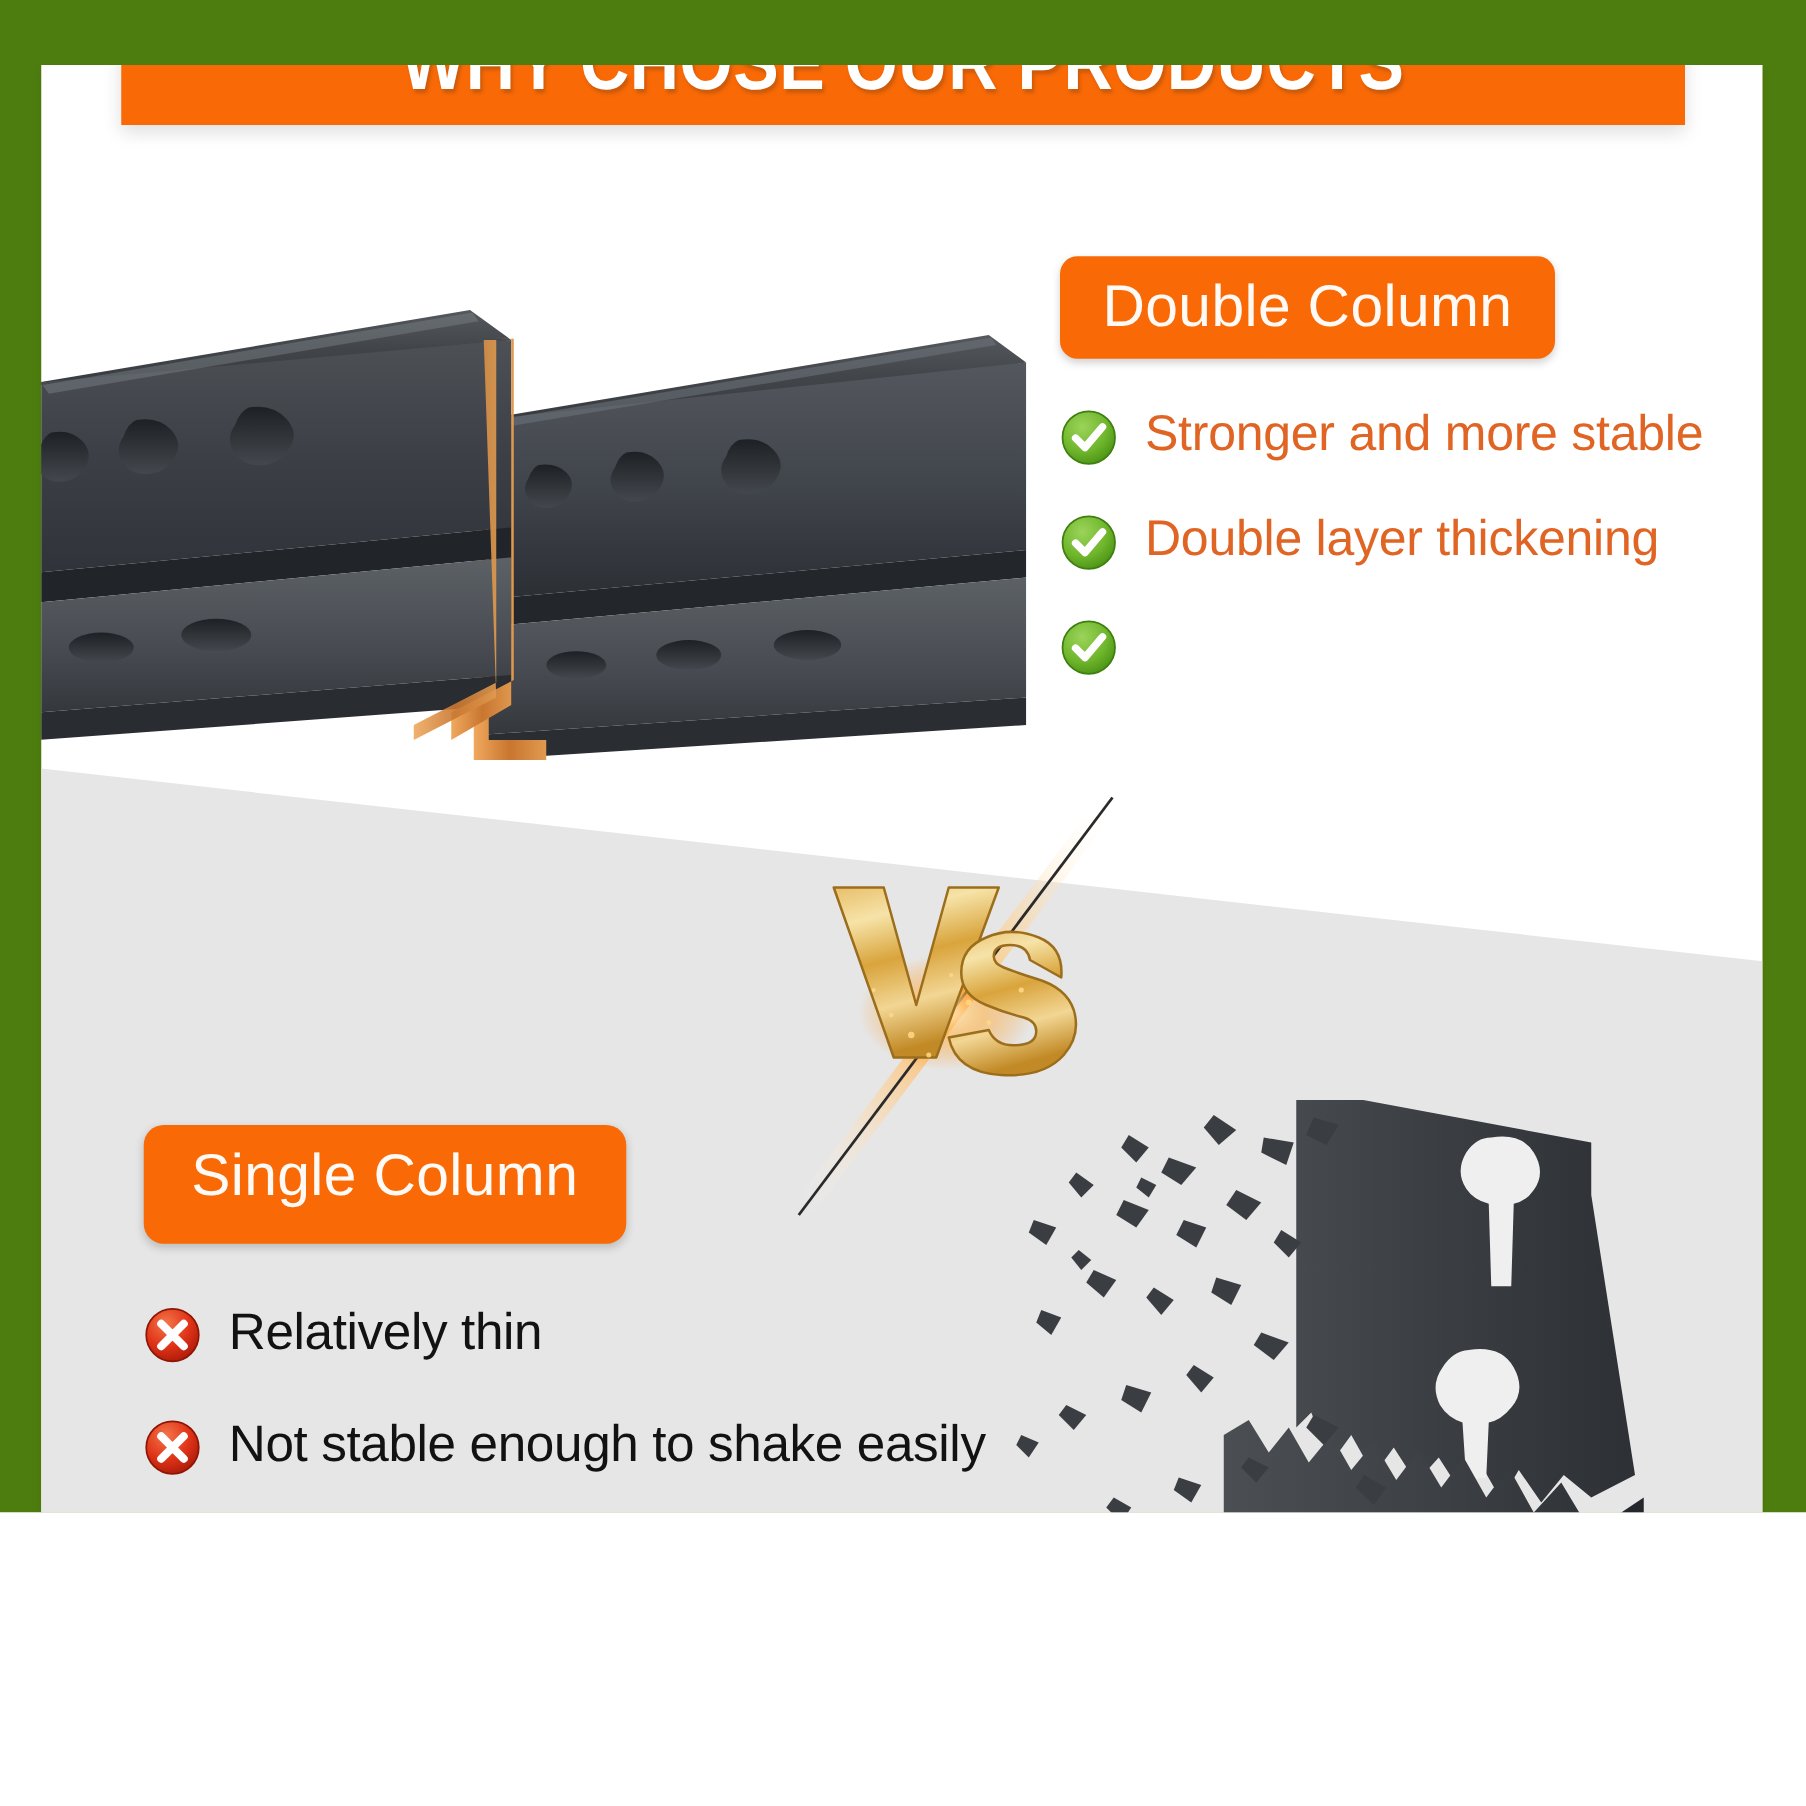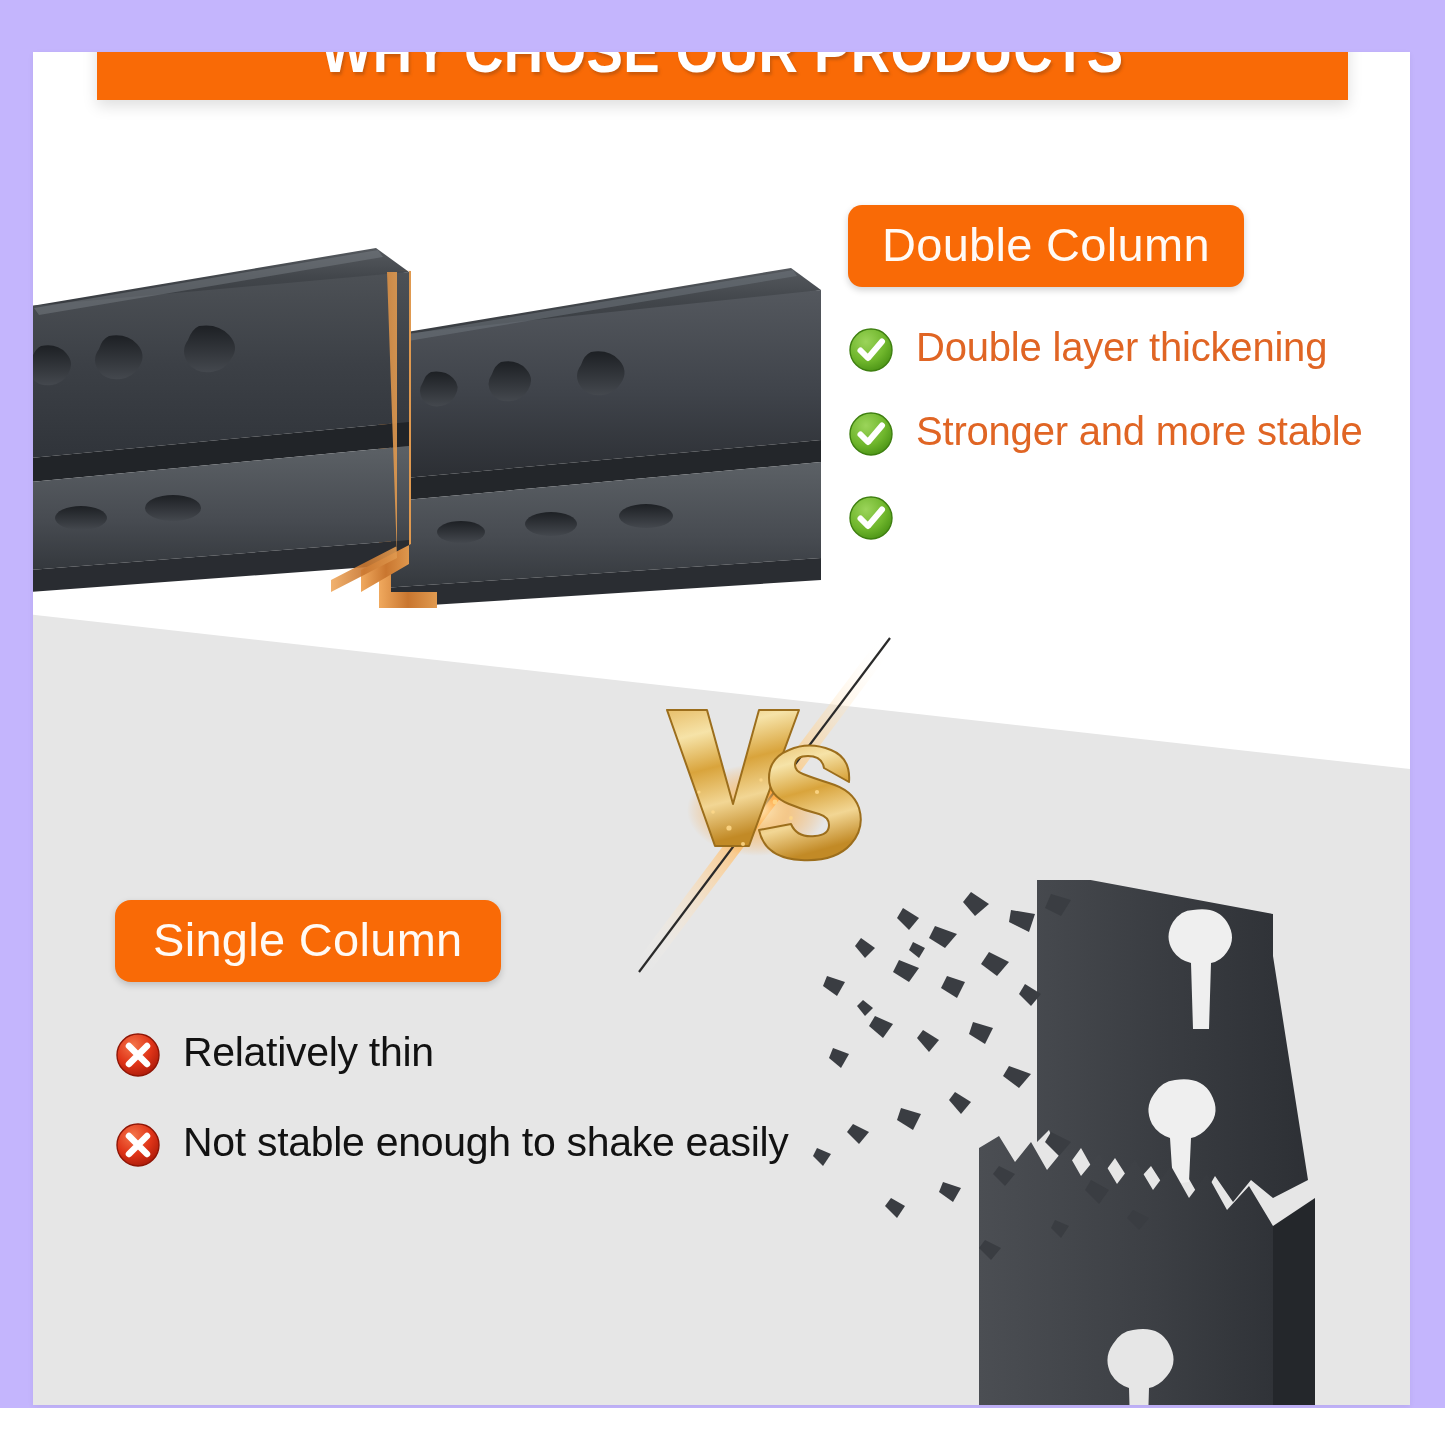--- a/index.html
+++ b/index.html
@@ -3,22 +3,22 @@
 <meta charset="utf-8">
 <style>
   html, body {
     margin: 0;
     padding: 0;
     background: #ffffff;
   }
   .poster {
     position: relative;
     width: 1445px;
-    height: 1408px;
-    background: #c4b5fd;
+    height: 1210px;
+    background: #4d7c0f;
     overflow: hidden;
     font-family: "Liberation Sans", sans-serif;
   }
 
   
   .canvas {
     position: absolute;
     left: 33px;
     top: 52px;
     width: 1377px;
@@ -141,21 +141,21 @@
     width: 100%; height: 100%;
   }
 
   
   .single-panel {
     position: absolute;
     left: 82px;
     top: 848px;
     width: 760px;
   }
-  .single-panel .pill { border-radius: 16px; padding: 12px 38px 15px 38px; }
+  .single-panel .pill { border-radius: 16px; padding: 12px 38px 28px 38px; }
   .con-list { margin-top: 48px; }
   .con-row {
     display: flex;
     align-items: flex-start;
     margin-bottom: 42px;
   }
   .con-row:last-child { margin-bottom: 4px; }
   .con-text {
     font-size: 41px;
     line-height: 1.1;
@@ -271,48 +271,48 @@
       </svg>
     </div>
 
     <div class="double-panel">
 
       <div class="pill">
         <span class="pill-label">Double Column</span>
       </div>
 
       <div class="feature-list">
+
+        <div class="feature-row">
+          <span class="icon-badge">
+            <svg viewBox="0 0 46 46" width="46" height="46">
+              <circle cx="23" cy="23" r="21" fill="url(#g1)"></circle>
+              <circle cx="23" cy="23" r="21" fill="none" stroke="#3e7f10" stroke-width="1.4"></circle>
+              <path d="M 12.5,23.5 L 20,31 L 34,14.5" fill="none" stroke="#ffffff" stroke-width="6" stroke-linecap="round" stroke-linejoin="round"></path>
+            </svg>
+          </span>
+          <span class="feature-text">Stronger and more stable</span>
+        </div>
 
         <div class="feature-row">
           <span class="icon-badge">
             <svg viewBox="0 0 46 46" width="46" height="46">
               <defs>
                 <radialGradient id="g1" cx="38%" cy="30%" r="78%">
                   <stop offset="0%" stop-color="#9bd45a"></stop>
                   <stop offset="60%" stop-color="#6fb62c"></stop>
                   <stop offset="100%" stop-color="#468f12"></stop>
                 </radialGradient>
               </defs>
               <circle cx="23" cy="23" r="21" fill="url(#g1)"></circle>
               <circle cx="23" cy="23" r="21" fill="none" stroke="#3e7f10" stroke-width="1.4"></circle>
               <path d="M 12.5,23.5 L 20,31 L 34,14.5" fill="none" stroke="#ffffff" stroke-width="6" stroke-linecap="round" stroke-linejoin="round"></path>
             </svg>
           </span>
           <span class="feature-text">Double layer thickening</span>
-        </div>
-
-        <div class="feature-row">
-          <span class="icon-badge">
-            <svg viewBox="0 0 46 46" width="46" height="46">
-              <circle cx="23" cy="23" r="21" fill="url(#g1)"></circle>
-              <circle cx="23" cy="23" r="21" fill="none" stroke="#3e7f10" stroke-width="1.4"></circle>
-              <path d="M 12.5,23.5 L 20,31 L 34,14.5" fill="none" stroke="#ffffff" stroke-width="6" stroke-linecap="round" stroke-linejoin="round"></path>
-            </svg>
-          </span>
-          <span class="feature-text">Stronger and more stable</span>
         </div>
 
         <div class="feature-row">
           <span class="icon-badge">
             <svg viewBox="0 0 46 46" width="46" height="46">
               <circle cx="23" cy="23" r="21" fill="url(#g1)"></circle>
               <circle cx="23" cy="23" r="21" fill="none" stroke="#3e7f10" stroke-width="1.4"></circle>
               <path d="M 12.5,23.5 L 20,31 L 34,14.5" fill="none" stroke="#ffffff" stroke-width="6" stroke-linecap="round" stroke-linejoin="round"></path>
             </svg>
           </span>

